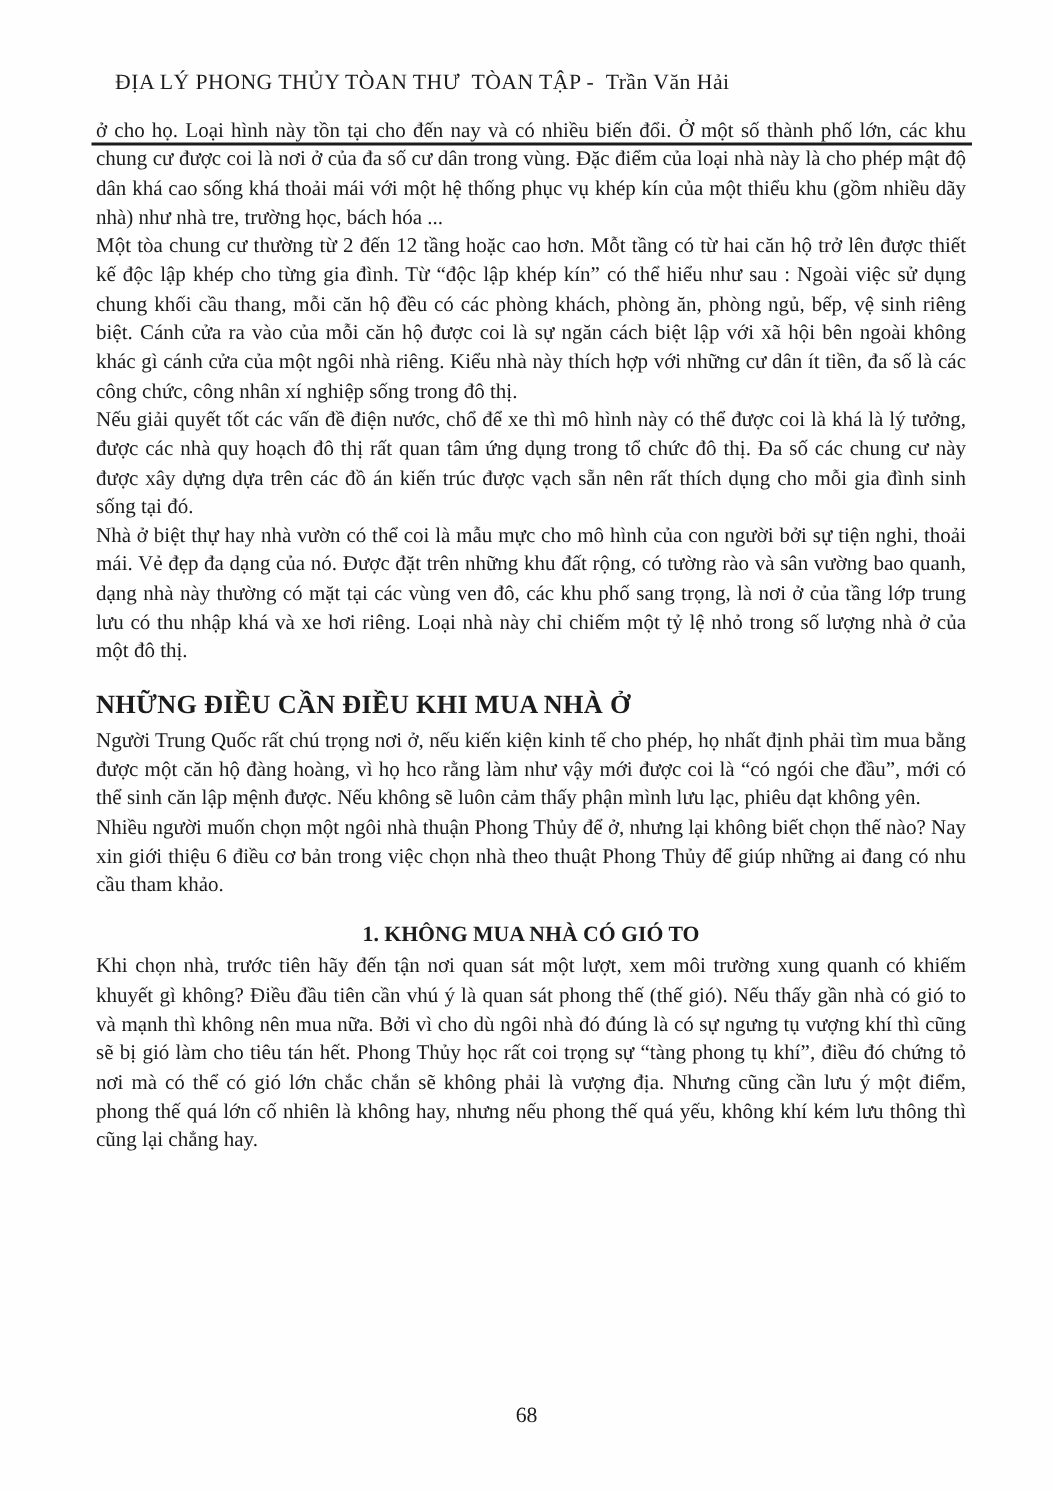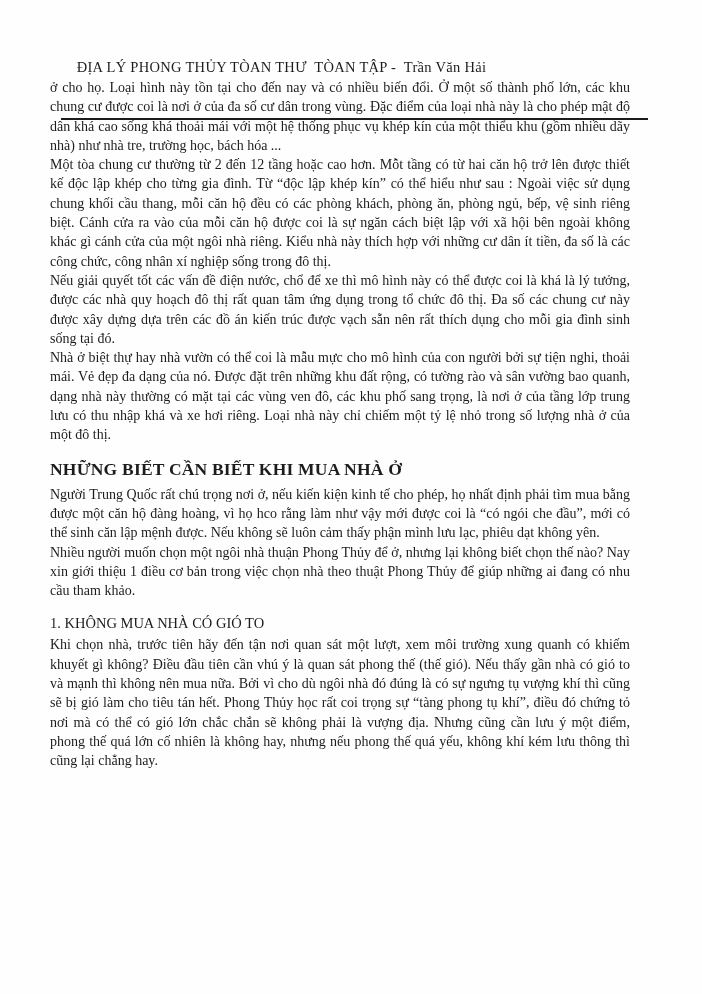--- a/index.html
+++ b/index.html
@@ -12,54 +12,54 @@
     width: 702px;
     height: 994px;
     background: #fefefe;
     overflow: hidden;
     font-family: "Liberation Serif", "DejaVu Serif", serif;
     color: #1c1c1c;
   }
   .header {
     position: absolute;
     left: 61px;
-    top: 40px;
+    top: 28px;
     width: 587px;
     font-size: 14.5px;
     line-height: 18px;
     letter-spacing: 0.3px;
     white-space: pre-wrap;
-    padding-bottom: 24px;
+    padding-bottom: 13px;
     border-bottom: 2px solid #1c1c1c;
   }
   .content {
     position: absolute;
-    left: 50px;
+    left: 64px;
     top: 78px;
     width: 580px;
     text-align: justify;
     font-size: 14px;
     line-height: 19.3px;
   }
   .content p {
     margin: 0;
   }
   .h-main {
     font-size: 17.5px;
     font-weight: bold;
     letter-spacing: 0.2px;
     margin: 13px 0 4px 0;
     text-align: left;
     line-height: 23px;
   }
   .h-sub {
     font-size: 14.5px;
-    font-weight: normal;
+    font-weight: bold;
     margin: 13px 0 2px 0;
-    text-align: left;
+    text-align: center;
     line-height: 20px;
   }
   .footer {
     position: absolute;
     top: 936px;
     left: 0;
     width: 100%;
     text-align: center;
     font-size: 14.5px;
   }
@@ -72,24 +72,27 @@
   <div class="header">
     <span>ĐỊA LÝ PHONG THỦY TÒAN THƯ  TÒAN TẬP -  Trần Văn Hải</span>
   </div>
 
   <div class="content">
     <p>ở cho họ. Loại hình này tồn tại cho đến nay và có nhiều biến đổi. Ở một số thành phố lớn, các khu chung cư được coi là nơi ở của đa số cư dân trong vùng. Đặc điểm của loại nhà này là cho phép mật độ dân khá cao sống khá thoải mái với một hệ thống phục vụ khép kín của một thiểu khu (gồm nhiều dãy nhà) như nhà tre, trường học, bách hóa ...</p>
     <p>Một tòa chung cư thường từ 2 đến 12 tầng hoặc cao hơn. Mỗt tầng có từ hai căn hộ trở lên được thiết kế độc lập khép cho từng gia đình. Từ “độc lập khép kín” có thể hiểu như sau : Ngoài việc sử dụng chung khối cầu thang, mỗi căn hộ đều có các phòng khách, phòng ăn, phòng ngủ, bếp, vệ sinh riêng biệt. Cánh cửa ra vào của mỗi căn hộ được coi là sự ngăn cách biệt lập với xã hội bên ngoài không khác gì cánh cửa của một ngôi nhà riêng. Kiểu nhà này thích hợp với những cư dân ít tiền, đa số là các công chức, công nhân xí nghiệp sống trong đô thị.</p>
     <p>Nếu giải quyết tốt các vấn đề điện nước, chổ để xe thì mô hình này có thể được coi là khá là lý tưởng, được các nhà quy hoạch đô thị rất quan tâm ứng dụng trong tổ chức đô thị. Đa số các chung cư này được xây dựng dựa trên các đồ án kiến trúc được vạch sẵn nên rất thích dụng cho mỗi gia đình sinh sống tại đó.</p>
     <p>Nhà ở biệt thự hay nhà vườn có thể coi là mẫu mực cho mô hình của con người bởi sự tiện nghi, thoải mái. Vẻ đẹp đa dạng của nó. Được đặt trên những khu đất rộng, có tường rào và sân vường bao quanh, dạng nhà này thường có mặt tại các vùng ven đô, các khu phố sang trọng, là nơi ở của tầng lớp trung lưu có thu nhập khá và xe hơi riêng. Loại nhà này chỉ chiếm một tỷ lệ nhỏ trong số lượng nhà ở của một đô thị.</p>
 
-    <h1 class="h-main">NHỮNG BIẾT CẦN BIẾT KHI MUA NHÀ Ở</h1>
+    <h1 class="h-main">NHỮNG ĐIỀU CẦN ĐIỀU KHI MUA NHÀ Ở</h1>
 
     <p>Người Trung Quốc rất chú trọng nơi ở, nếu kiến kiện kinh tế cho phép, họ nhất định phải tìm mua bằng được một căn hộ đàng hoàng, vì họ hco rằng làm như vậy mới được coi là “có ngói che đầu”, mới có thể sinh căn lập mệnh được. Nếu không sẽ luôn cảm thấy phận mình lưu lạc, phiêu dạt không yên.</p>
-    <p>Nhiều người muốn chọn một ngôi nhà thuận Phong Thủy để ở, nhưng lại không biết chọn thế nào? Nay xin giới thiệu 1 điều cơ bản trong việc chọn nhà theo thuật Phong Thủy để giúp những ai đang có nhu cầu tham khảo.</p>
+    <p>Nhiều người muốn chọn một ngôi nhà thuận Phong Thủy để ở, nhưng lại không biết chọn thế nào? Nay xin giới thiệu 6 điều cơ bản trong việc chọn nhà theo thuật Phong Thủy để giúp những ai đang có nhu cầu tham khảo.</p>
 
     <h2 class="h-sub">1. KHÔNG MUA NHÀ CÓ GIÓ TO</h2>
 
     <p>Khi chọn nhà, trước tiên hãy đến tận nơi quan sát một lượt, xem môi trường xung quanh có khiếm khuyết gì không? Điều đầu tiên cần vhú ý là quan sát phong thế (thế gió). Nếu thấy gần nhà có gió to và mạnh thì không nên mua nữa. Bởi vì cho dù ngôi nhà đó đúng là có sự ngưng tụ vượng khí thì cũng sẽ bị gió làm cho tiêu tán hết. Phong Thủy học rất coi trọng sự “tàng phong tụ khí”, điều đó chứng tỏ nơi mà có thể có gió lớn chắc chắn sẽ không phải là vượng địa. Nhưng cũng cần lưu ý một điểm, phong thế quá lớn cố nhiên là không hay, nhưng nếu phong thế quá yếu, không khí kém lưu thông thì cũng lại chẳng hay.</p>
   </div>
 
+  <div class="footer">
+    <span>68</span>
+  </div>
 
 </div>
 
 </body></html>

